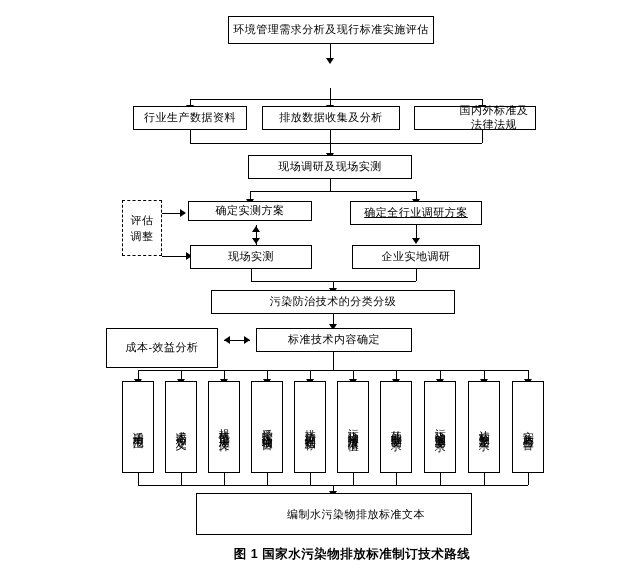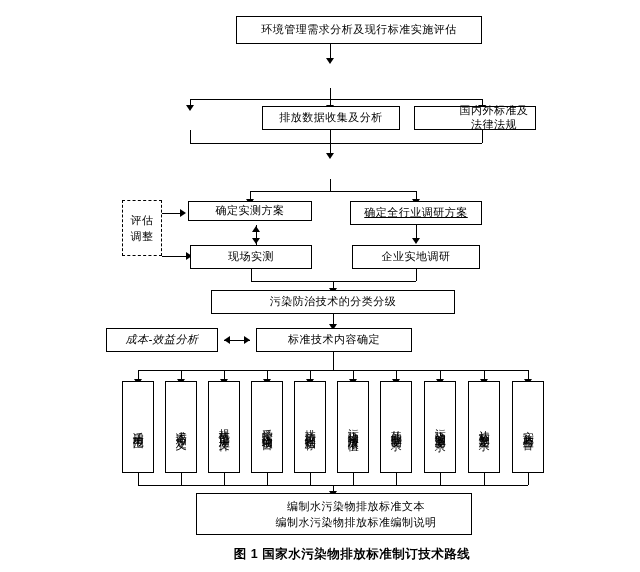--- a/index.html
+++ b/index.html
@@ -93,45 +93,47 @@
     font-weight: bold;
     letter-spacing: 0.5px;
     margin-left: 32px;
   }
 </style>
 </head>
 <body>
 
 <div id="diagram">
 
-  <div class="box" style="left:236px; top:16px; width:246px; height:28px;">环境管理需求分析及现行标准实施评估</div>
+  <div class="box" style="left:228px; top:16px; width:206px; height:28px;">环境管理需求分析及现行标准实施评估</div>
 
   <div class="line vline" style="left:330px; top:44px; height:16px;"></div>
   <div class="arrow arrow-down" style="left:326px; top:58px;"></div>
 
 
   <div class="line vline" style="left:330px; top:88px; height:11px;"></div>
   <div class="line hline" style="left:190px; top:99px; width:292px;"></div>
   <div class="line vline" style="left:190px; top:99px; height:8px;"></div>
   <div class="arrow arrow-down" style="left:186px; top:105px;"></div>
   <div class="line vline" style="left:330px; top:99px; height:8px;"></div>
   <div class="arrow arrow-down" style="left:326px; top:105px;"></div>
   <div class="line vline" style="left:482px; top:99px; height:8px;"></div>
   <div class="arrow arrow-down" style="left:478px; top:105px;"></div>
 
+  <div class="box" style="left:133px; top:106px; width:114px; height:24px;">行业生产数据资料</div>
   <div class="box" style="left:262px; top:106px; width:138px; height:24px;">排放数据收集及分析</div>
   <div class="box" style="left:414px; top:106px; width:122px; height:24px;padding-left:40px;">国内外标准及法律法规</div>
 
   <div class="line vline" style="left:190px; top:130px; height:13px;"></div>
   <div class="line vline" style="left:330px; top:130px; height:13px;"></div>
   <div class="line vline" style="left:482px; top:130px; height:13px;"></div>
   <div class="line hline" style="left:190px; top:143px; width:292px;"></div>
   <div class="line vline" style="left:330px; top:143px; height:12px;"></div>
   <div class="arrow arrow-down" style="left:326px; top:153px;"></div>
 
+  <div class="box" style="left:248px; top:155px; width:164px; height:24px;">现场调研及现场实测</div>
 
   <div class="line vline" style="left:330px; top:179px; height:12px;"></div>
   <div class="line hline" style="left:250px; top:191px; width:166px;"></div>
   <div class="line vline" style="left:250px; top:191px; height:10px;"></div>
   <div class="arrow arrow-down" style="left:246px; top:199px;"></div>
   <div class="line vline" style="left:416px; top:191px; height:10px;"></div>
   <div class="arrow arrow-down" style="left:412px; top:199px;"></div>
 
   <div class="box" style="left:188px; top:201px; width:124px; height:20px;">确定实测方案</div>
   <div class="box" style="left:350px; top:201px; width:132px; height:24px;text-decoration:underline;">确定全行业调研方案</div>
@@ -161,21 +163,21 @@
   <div class="line vline" style="left:416px; top:269px; height:12px;"></div>
   <div class="line hline" style="left:251px; top:281px; width:165px;"></div>
   <div class="line vline" style="left:333px; top:281px; height:9px;"></div>
   <div class="arrow arrow-down" style="left:329px; top:288px;"></div>
 
   <div class="box" style="left:211px; top:290px; width:244px; height:24px;">污染防治技术的分类分级</div>
 
   <div class="line vline" style="left:333px; top:314px; height:13px;"></div>
   <div class="arrow arrow-down" style="left:329px; top:324px;"></div>
 
-  <div class="box" style="left:106px; top:328px; width:112px; height:24px;font-style:italic;">成本-效益分析</div>
+  <div class="box" style="left:106px; top:328px; width:112px; height:40px;">成本-效益分析</div>
   <div class="box" style="left:256px; top:328px; width:156px; height:24px;">标准技术内容确定</div>
 
   <div class="line hline" style="left:224px; top:340px; width:26px;"></div>
   <div class="arrow arrow-right" style="left:244px; top:336px;"></div>
   <div class="arrow arrow-left" style="left:224px; top:336px;"></div>
 
   <div class="line vline" style="left:333px; top:352px; height:18px;"></div>
   <div class="line hline" style="left:138px; top:370px; width:390px;"></div>
 
   <div class="line vline" style="left:138px; top:370px; height:11px;"></div>
@@ -219,17 +221,16 @@
   <div class="line vline" style="left:396px; top:473px; height:12px;"></div>
   <div class="line vline" style="left:440px; top:473px; height:12px;"></div>
   <div class="line vline" style="left:484px; top:473px; height:12px;"></div>
   <div class="line vline" style="left:528px; top:473px; height:12px;"></div>
   <div class="line hline" style="left:138px; top:485px; width:390px;"></div>
   <div class="line vline" style="left:333px; top:485px; height:8px;"></div>
   <div class="arrow arrow-down" style="left:329px; top:491px;"></div>
 
   <div class="box multiline" style="left:196px; top:493px; width:276px; height:42px;padding-left:46px;">
     <span>编制水污染物排放标准文本</span>
-    <span>编制水污染物排放标准编制说明</span>
   </div>
 
   <div class="caption">图 1  国家水污染物排放标准制订技术路线</div>
 </div>
 
 </body></html>

